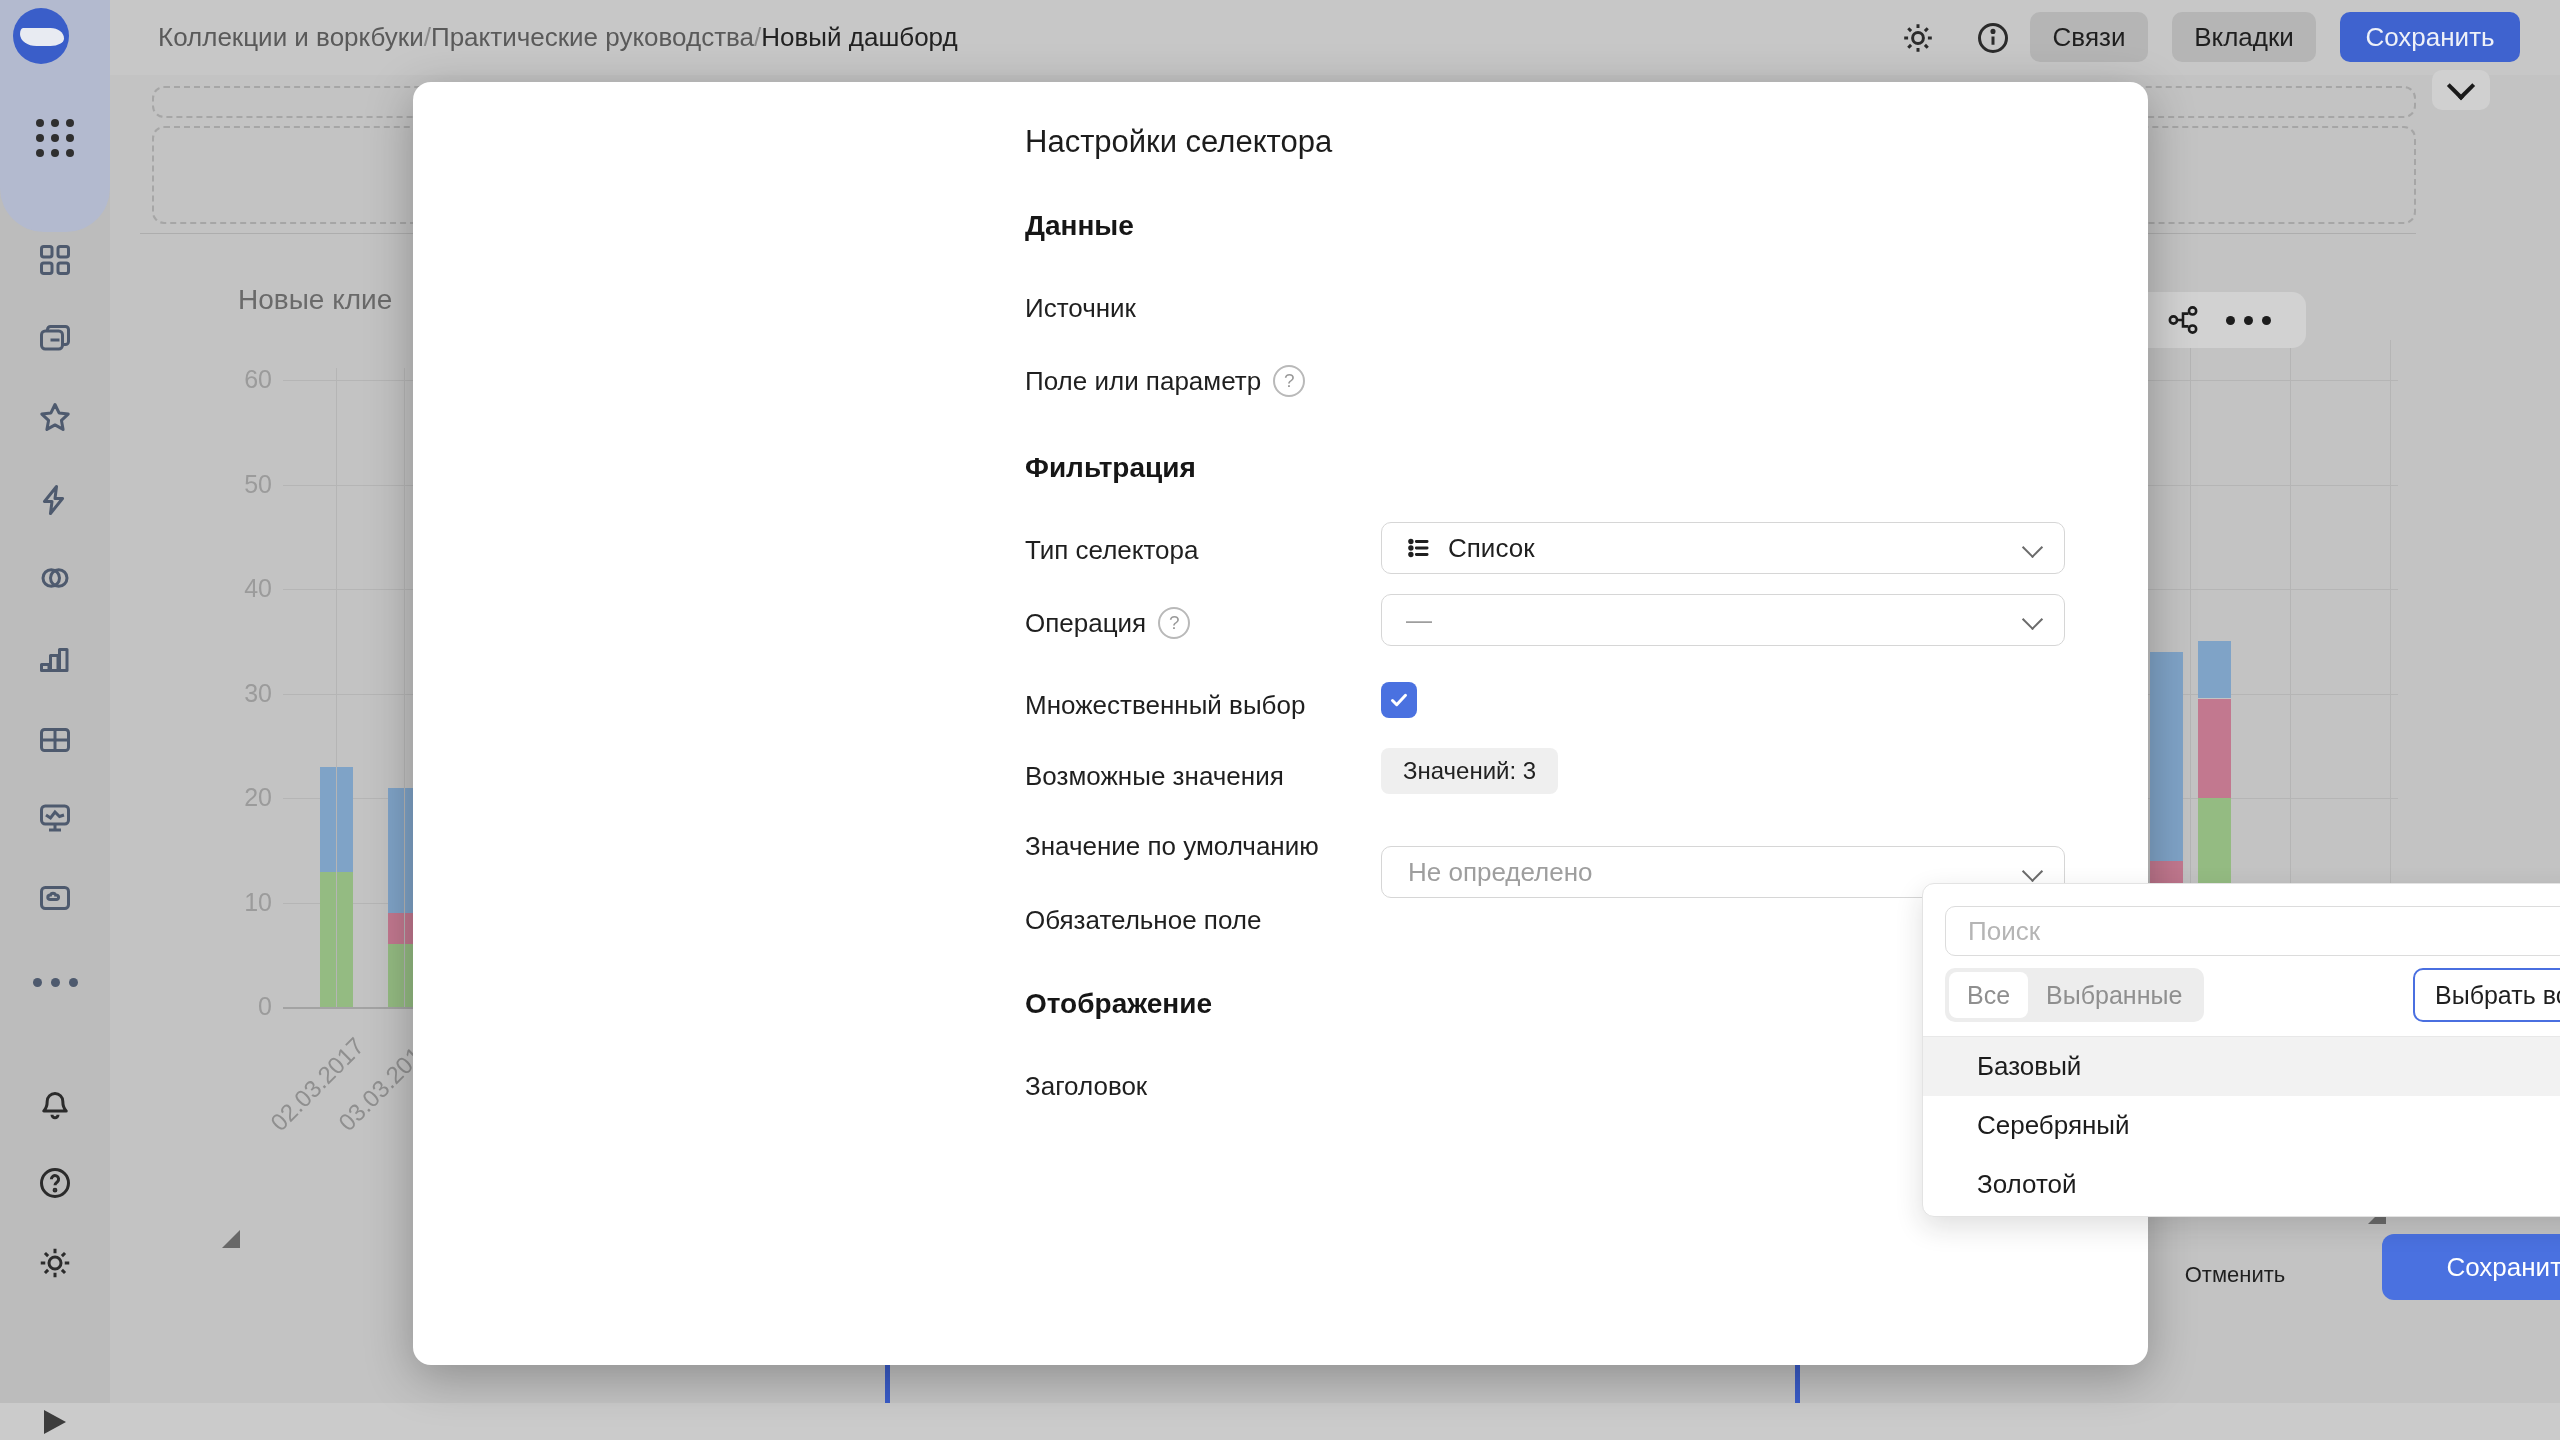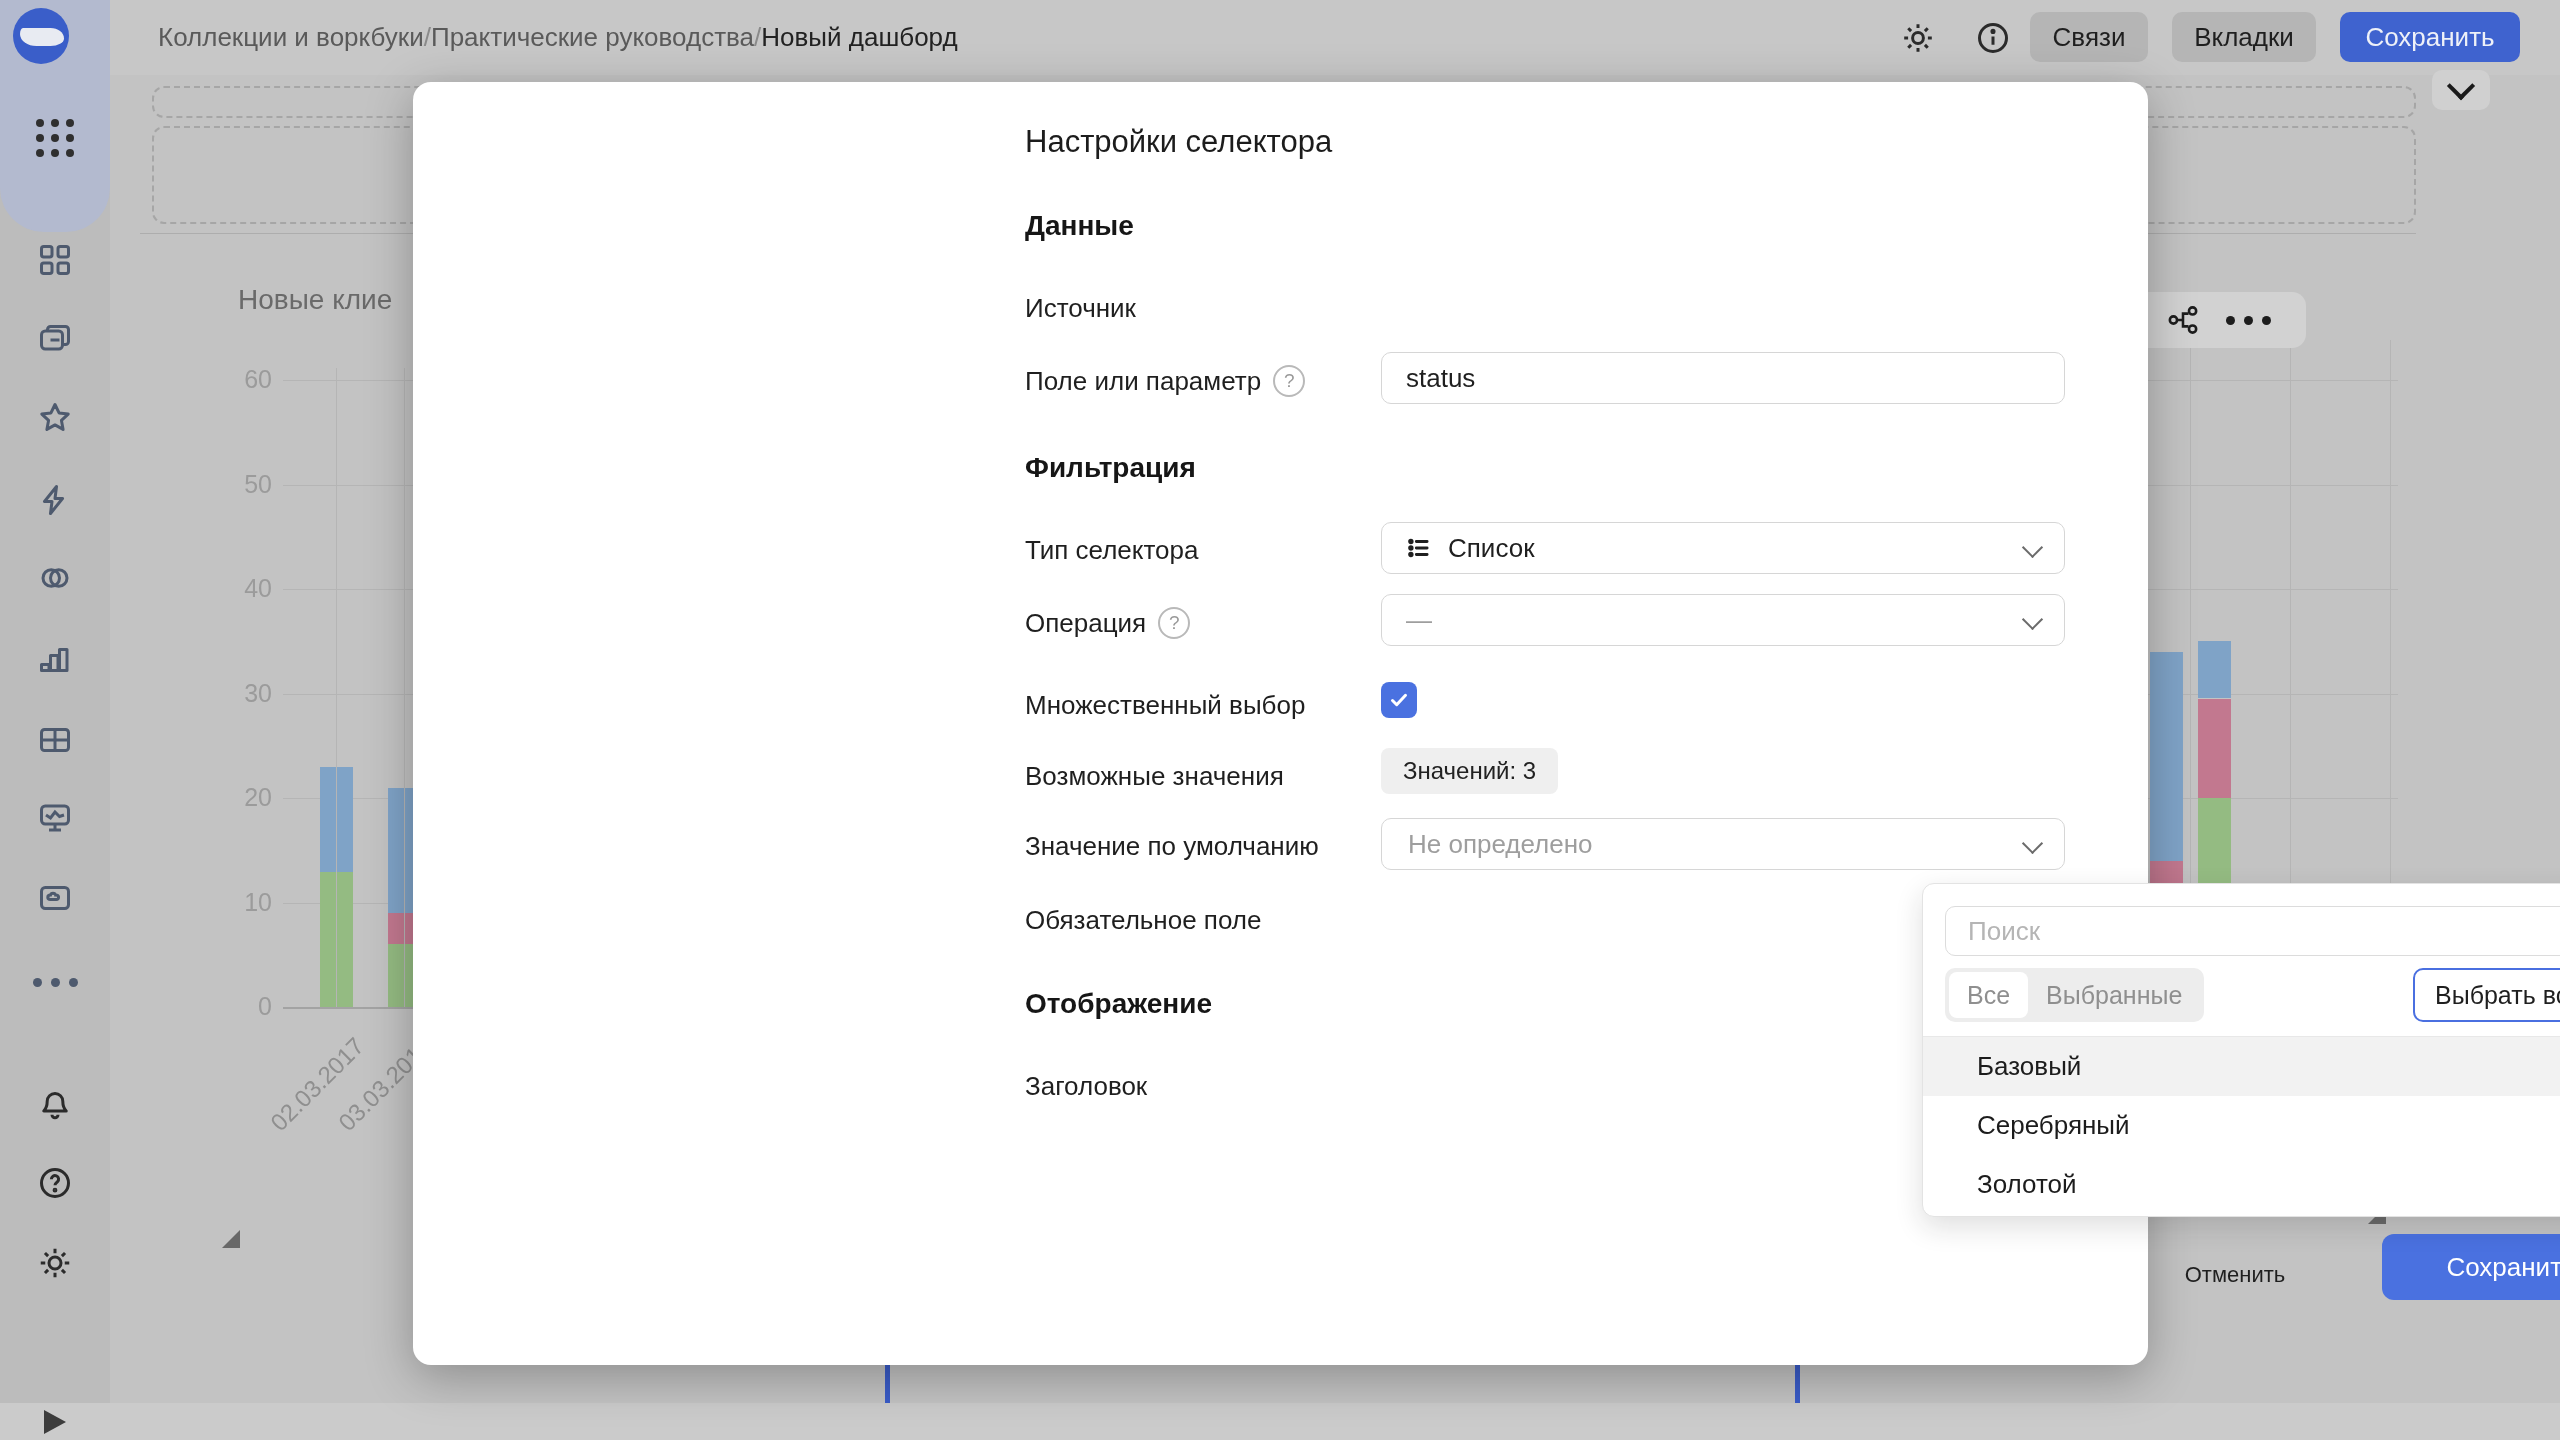--- a/index.html
+++ b/index.html
@@ -296,23 +296,20 @@
       <div class="abs sechead" style="left:58px;top:128px;">Данные</div>
 
       <div class="abs flabel" style="left:58px;top:211px;">
         <span>Источник</span>
       </div>
 
       <div class="abs flabel" style="left:58px;top:283px;">
         <span>Поле или параметр</span>
         <span class="help">?</span>
       </div>
-      <div class="ctl" style="top:270px;">
-        <span>status</span>
-      </div>
 
       <div class="abs sechead" style="left:58px;top:370px;">Фильтрация</div>
 
       <div class="abs flabel" style="left:58px;top:453px;justify-content:flex-end;">
         <span>Тип селектора</span>
       </div>
       <div class="ctl" style="top:440px;">
         <span class="listic">
           <svg width="26" height="26" viewBox="0 0 24 24" fill="none" stroke="#1f1f1f" stroke-width="2.6" stroke-linecap="round">
               <circle cx="4.5" cy="6" r="1.2" fill="#1f1f1f"></circle>
@@ -346,21 +343,21 @@
       <div class="abs flabel" style="left:58px;top:679px;">
         <span>Возможные значения</span>
       </div>
       <div class="chip" style="top:666px;">
         <span>Значений: 3</span>
       </div>
 
       <div class="abs flabel" style="left:58px;top:749px;">
         <span>Значение по умолчанию</span>
       </div>
-      <div class="ctl" style="top:736px;padding-left:26px;">
+      <div class="ctl" style="top:764px;padding-left:26px;">
         <span class="ph">Не определено</span>
         <i class="chev"></i>
       </div>
 
       <div class="abs flabel" style="left:58px;top:823px;">
         <span>Обязательное поле</span>
       </div>
 
       <div class="abs sechead" style="left:58px;top:906px;">Отображение</div>
 

